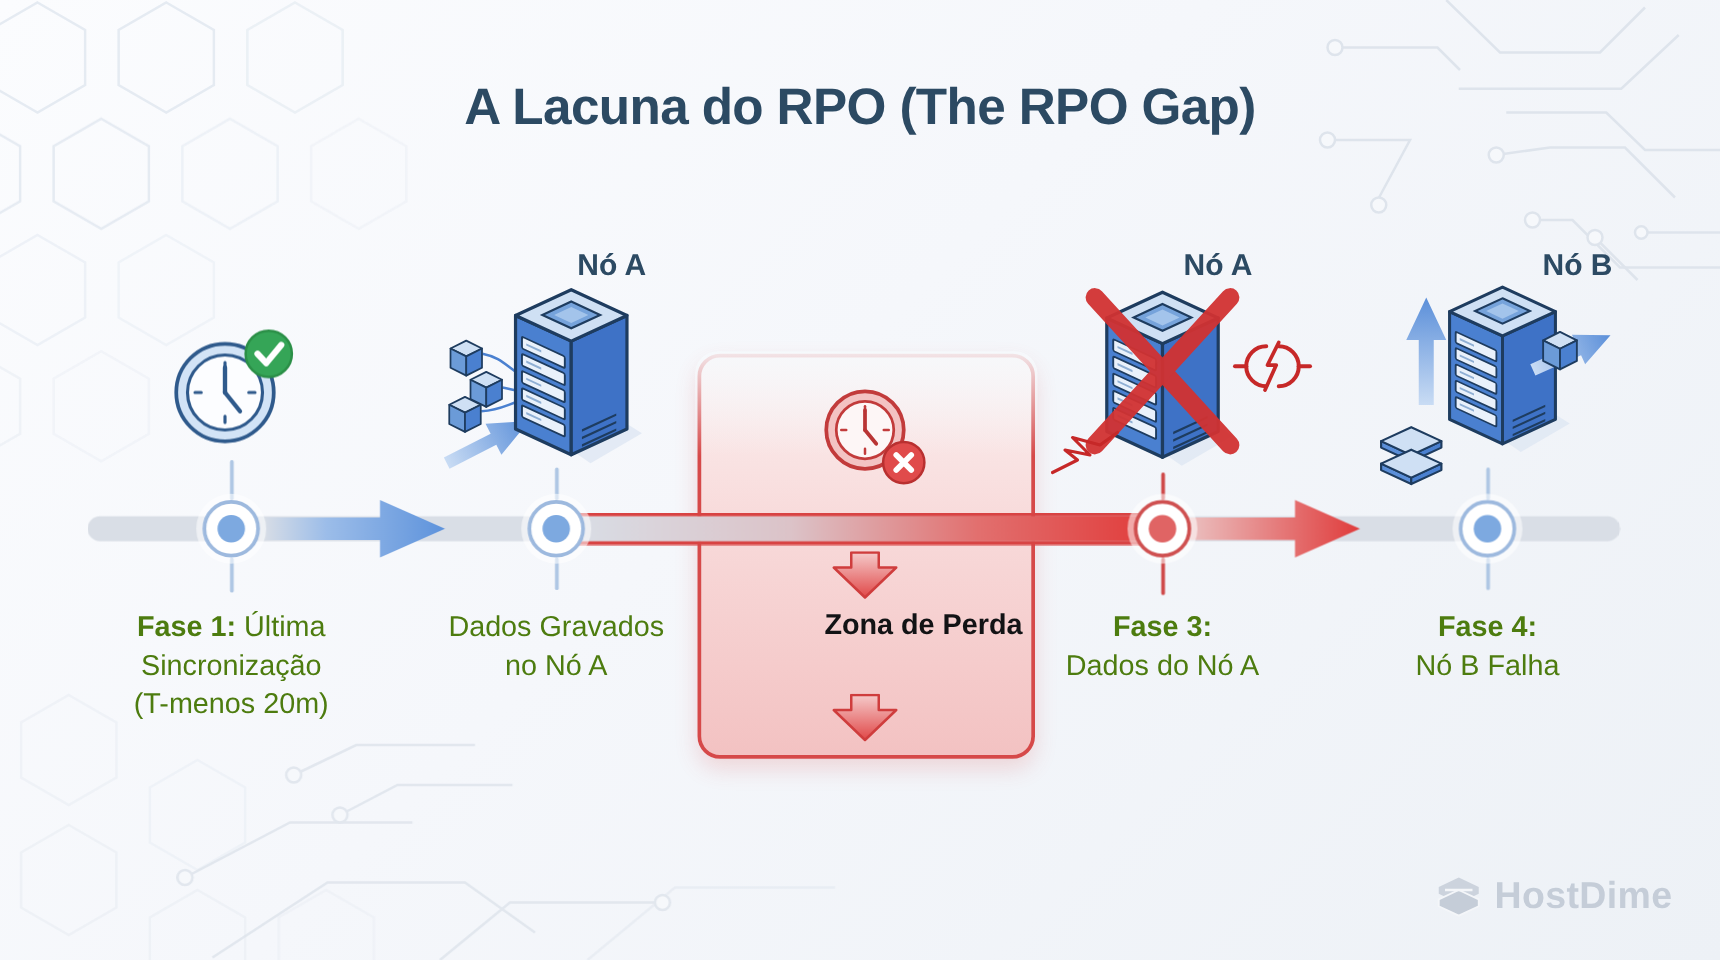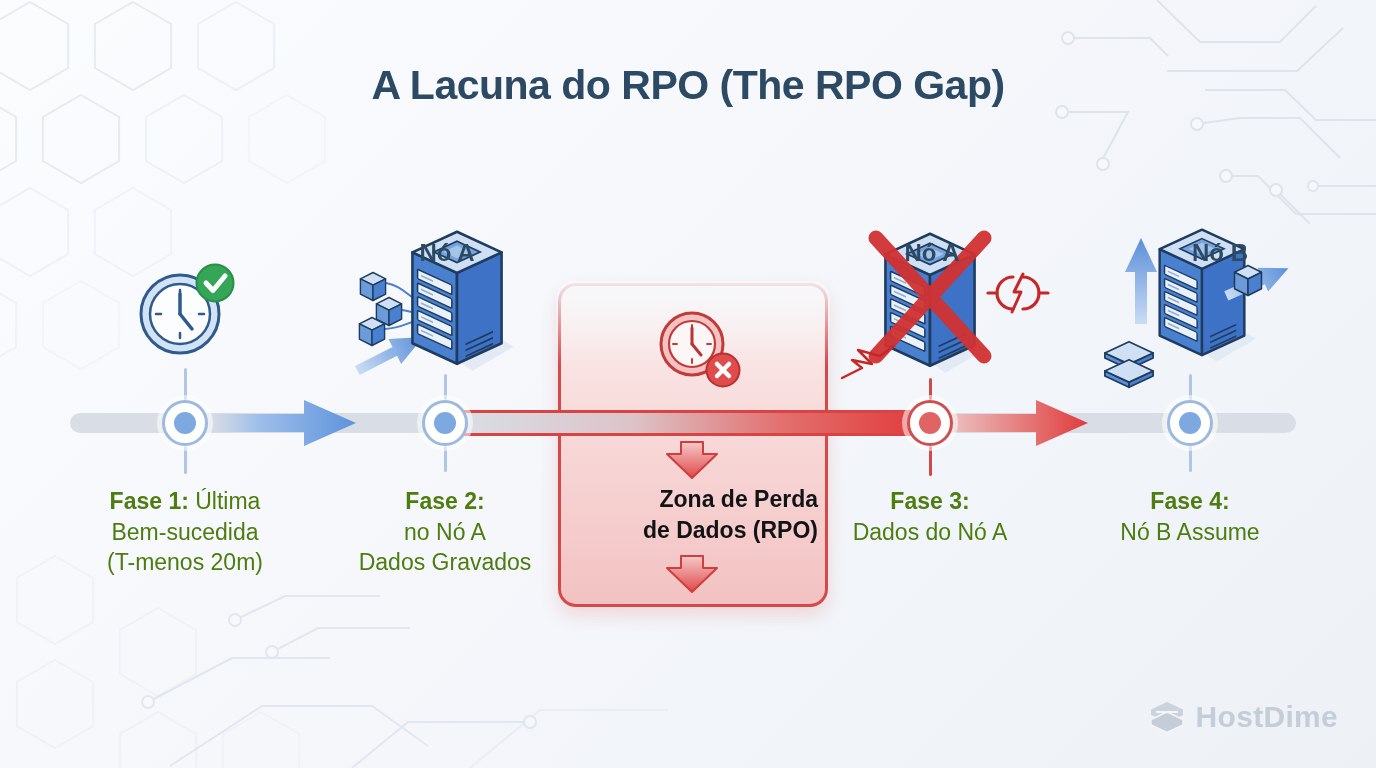--- a/index.html
+++ b/index.html
@@ -31,22 +31,22 @@
   .zone{position:absolute;left:558px;top:283px;width:270px;height:324px;box-sizing:border-box;
     border:3px solid #d64949;border-radius:18px;
     background:linear-gradient(180deg,#fbf0f0 0%,#f8dada 42%,#f3c2c2 100%);
     box-shadow:0 8px 18px rgba(214,73,73,0.18);}
   .zone-fade{position:absolute;left:556px;top:281px;width:274px;height:84px;
     background:linear-gradient(180deg,rgba(246,249,252,0.9),rgba(246,249,252,0));
     border-radius:18px 18px 0 0;pointer-events:none;}
   .zone-caption{position:absolute;left:568px;top:484px;width:250px;text-align:right;
     font-weight:bold;font-size:23px;line-height:31px;color:#121315;}
 
-  .node-label{position:absolute;top:199px;width:140px;text-align:center;
-    font-size:24px;font-weight:bold;color:#2c4a63;margin-top:40px;}
+  .node-label{position:absolute;top:199px;width:140px;text-align:right;
+    font-size:24px;font-weight:bold;color:#2c4a63;}
   .caption{position:absolute;top:486px;font-size:23px;line-height:30.5px;color:#4d7c0f;text-align:center;}
   .caption b{font-weight:bold;}
   .cap-line{display:block;}
 
   .logo{position:absolute;right:38px;bottom:34px;display:flex;align-items:flex-end;gap:10px;}
   .logo-text{font-size:30px;font-weight:bold;color:#c5cdd8;letter-spacing:0.3px;}
 
   .abs{position:absolute;}
 </style>
 </head>
@@ -285,47 +285,45 @@
       <line x1="69" y1="66" x2="81" y2="78" stroke="#ffffff" stroke-width="4.5" stroke-linecap="round"></line>
       <line x1="81" y1="66" x2="69" y2="78" stroke="#ffffff" stroke-width="4.5" stroke-linecap="round"></line>
     </g>
   </svg>
 
   <svg class="abs" style="left:665px;top:441px" width="54" height="40">
     <polygon points="16,1 38,1 38,13 52,13 27,37 2,13 16,13" fill="url(#gDown)" stroke="#cf3d3d" stroke-width="2" stroke-linejoin="round"></polygon>
   </svg>
   <div class="zone-caption">
     <span class="cap-line">Zona de Perda</span>
-    <span class="cap-line">de Dados (RPO)</span>
   </div>
   <svg class="abs" style="left:665px;top:555px" width="54" height="40">
     <polygon points="16,1 38,1 38,13 52,13 27,37 2,13 16,13" fill="url(#gDown)" stroke="#cf3d3d" stroke-width="2" stroke-linejoin="round"></polygon>
   </svg>
 
   <div class="node-label" style="left:377px">Nó A</div>
   <div class="node-label" style="left:862px">Nó A</div>
   <div class="node-label" style="left:1150px">Nó B</div>
 
   <div class="caption" style="left:65px;width:240px">
     <span class="cap-line"><b>Fase 1:</b> <span>Última</span></span>
-    <span class="cap-line">Bem-sucedida</span>
+    <span class="cap-line">Sincronização</span>
     <span class="cap-line">(T-menos 20m)</span>
   </div>
   <div class="caption" style="left:330px;width:230px">
-    <span class="cap-line"><b>Fase 2:</b></span>
+    <span class="cap-line">Dados Gravados</span>
     <span class="cap-line">no Nó A</span>
-    <span class="cap-line">Dados Gravados</span>
   </div>
   <div class="caption" style="left:815px;width:230px">
     <span class="cap-line"><b>Fase 3:</b></span>
     <span class="cap-line">Dados do Nó A</span>
   </div>
   <div class="caption" style="left:1075px;width:230px">
     <span class="cap-line"><b>Fase 4:</b></span>
-    <span class="cap-line">Nó B Assume</span>
+    <span class="cap-line">Nó B Falha</span>
   </div>
 
   <div class="logo">
     <svg width="38" height="34">
       <polygon points="19,2 35,9.5 35,15 19,22.5 3,15 3,9.5" fill="#ccd3dd"></polygon>
       <polygon points="19,12 35,19.5 35,25 19,32.5 3,25 3,19.5" fill="#c5cdd8" stroke="#f4f6f9" stroke-width="1.5"></polygon>
       <line x1="8" y1="12" x2="30" y2="12" stroke="#f4f6f9" stroke-width="2"></line>
     </svg>
     <span class="logo-text">HostDime</span>
   </div>

